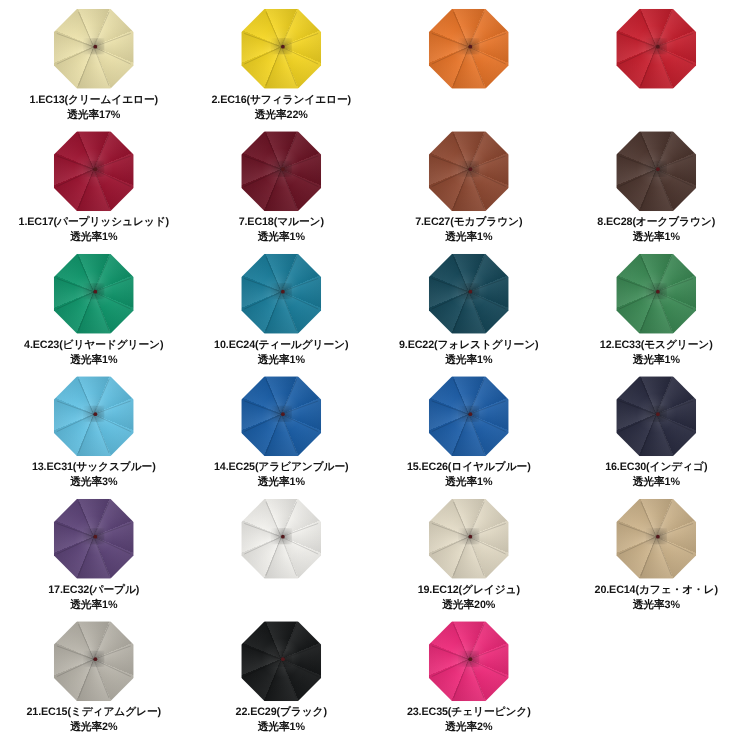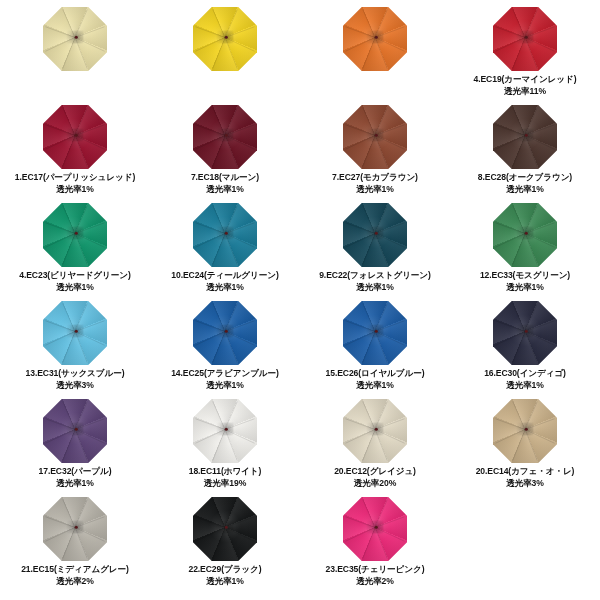--- a/index.html
+++ b/index.html
@@ -103,40 +103,42 @@
           <line x1="32" y1="30.5" x2="2.44" y2="44.25"></line>
           <line x1="32" y1="30.5" x2="2.44" y2="19.75"></line>
           <line x1="32" y1="30.5" x2="19.75" y2="2.44"></line>
           <line x1="32" y1="30.5" x2="44.25" y2="2.44"></line>
           <line x1="32" y1="30.5" x2="61.56" y2="19.75"></line>
         </svg>
         <div class="hub">
           <div class="hub-dot"></div>
         </div>
       </div>
+      <div class="caption"><span>1.EC13(クリームイエロー)</span><span class="l2">透光率17%</span></div>
     </div>
     <div class="cell">
       <div class="swatch">
         <div class="canopy" style="background:#f5d623"></div>
         <div class="shade-panels"></div>
         <div class="shade-radial"></div>
         <svg class="ribs" viewBox="0 0 64 64" width="64" height="64" aria-hidden="true">
           <line x1="32" y1="30.5" x2="61.56" y2="44.25"></line>
           <line x1="32" y1="30.5" x2="44.25" y2="61.56"></line>
           <line x1="32" y1="30.5" x2="19.75" y2="61.56"></line>
           <line x1="32" y1="30.5" x2="2.44" y2="44.25"></line>
           <line x1="32" y1="30.5" x2="2.44" y2="19.75"></line>
           <line x1="32" y1="30.5" x2="19.75" y2="2.44"></line>
           <line x1="32" y1="30.5" x2="44.25" y2="2.44"></line>
           <line x1="32" y1="30.5" x2="61.56" y2="19.75"></line>
         </svg>
         <div class="hub">
           <div class="hub-dot"></div>
         </div>
       </div>
+      <div class="caption"><span>2.EC16(サフィランイエロー)</span><span class="l2">透光率22%</span></div>
     </div>
     <div class="cell">
       <div class="swatch">
         <div class="canopy" style="background:#e9762a"></div>
         <div class="shade-panels"></div>
         <div class="shade-radial"></div>
         <svg class="ribs" viewBox="0 0 64 64" width="64" height="64" aria-hidden="true">
           <line x1="32" y1="30.5" x2="61.56" y2="44.25"></line>
           <line x1="32" y1="30.5" x2="44.25" y2="61.56"></line>
           <line x1="32" y1="30.5" x2="19.75" y2="61.56"></line>
@@ -163,21 +165,20 @@
           <line x1="32" y1="30.5" x2="2.44" y2="44.25"></line>
           <line x1="32" y1="30.5" x2="2.44" y2="19.75"></line>
           <line x1="32" y1="30.5" x2="19.75" y2="2.44"></line>
           <line x1="32" y1="30.5" x2="44.25" y2="2.44"></line>
           <line x1="32" y1="30.5" x2="61.56" y2="19.75"></line>
         </svg>
         <div class="hub">
           <div class="hub-dot"></div>
         </div>
       </div>
-      <div class="caption"><span>4.EC19(カーマインレッド)</span><span class="l2">透光率11%</span></div>
     </div>
     <div class="cell">
       <div class="swatch">
         <div class="canopy" style="background:#9d1431"></div>
         <div class="shade-panels"></div>
         <div class="shade-radial"></div>
         <svg class="ribs" viewBox="0 0 64 64" width="64" height="64" aria-hidden="true">
           <line x1="32" y1="30.5" x2="61.56" y2="44.25"></line>
           <line x1="32" y1="30.5" x2="44.25" y2="61.56"></line>
           <line x1="32" y1="30.5" x2="19.75" y2="61.56"></line>
@@ -457,42 +458,41 @@
           <line x1="32" y1="30.5" x2="2.44" y2="44.25"></line>
           <line x1="32" y1="30.5" x2="2.44" y2="19.75"></line>
           <line x1="32" y1="30.5" x2="19.75" y2="2.44"></line>
           <line x1="32" y1="30.5" x2="44.25" y2="2.44"></line>
           <line x1="32" y1="30.5" x2="61.56" y2="19.75"></line>
         </svg>
         <div class="hub">
           <div class="hub-dot"></div>
         </div>
       </div>
-      <div class="caption"><span>18.EC11(ホワイト)</span><span class="l2">透光率19%</span></div>
     </div>
     <div class="cell">
       <div class="swatch">
         <div class="canopy" style="background:#e3dbc6"></div>
         <div class="shade-panels"></div>
         <div class="shade-radial"></div>
         <svg class="ribs" viewBox="0 0 64 64" width="64" height="64" aria-hidden="true">
           <line x1="32" y1="30.5" x2="61.56" y2="44.25"></line>
           <line x1="32" y1="30.5" x2="44.25" y2="61.56"></line>
           <line x1="32" y1="30.5" x2="19.75" y2="61.56"></line>
           <line x1="32" y1="30.5" x2="2.44" y2="44.25"></line>
           <line x1="32" y1="30.5" x2="2.44" y2="19.75"></line>
           <line x1="32" y1="30.5" x2="19.75" y2="2.44"></line>
           <line x1="32" y1="30.5" x2="44.25" y2="2.44"></line>
           <line x1="32" y1="30.5" x2="61.56" y2="19.75"></line>
         </svg>
         <div class="hub">
           <div class="hub-dot"></div>
         </div>
       </div>
-      <div class="caption"><span>20.EC12(グレイジュ)</span><span class="l2">透光率20%</span></div>
+      <div class="caption"><span>19.EC12(グレイジュ)</span><span class="l2">透光率20%</span></div>
     </div>
     <div class="cell">
       <div class="swatch">
         <div class="canopy" style="background:#cdb48c"></div>
         <div class="shade-panels"></div>
         <div class="shade-radial"></div>
         <svg class="ribs" viewBox="0 0 64 64" width="64" height="64" aria-hidden="true">
           <line x1="32" y1="30.5" x2="61.56" y2="44.25"></line>
           <line x1="32" y1="30.5" x2="44.25" y2="61.56"></line>
           <line x1="32" y1="30.5" x2="19.75" y2="61.56"></line>

